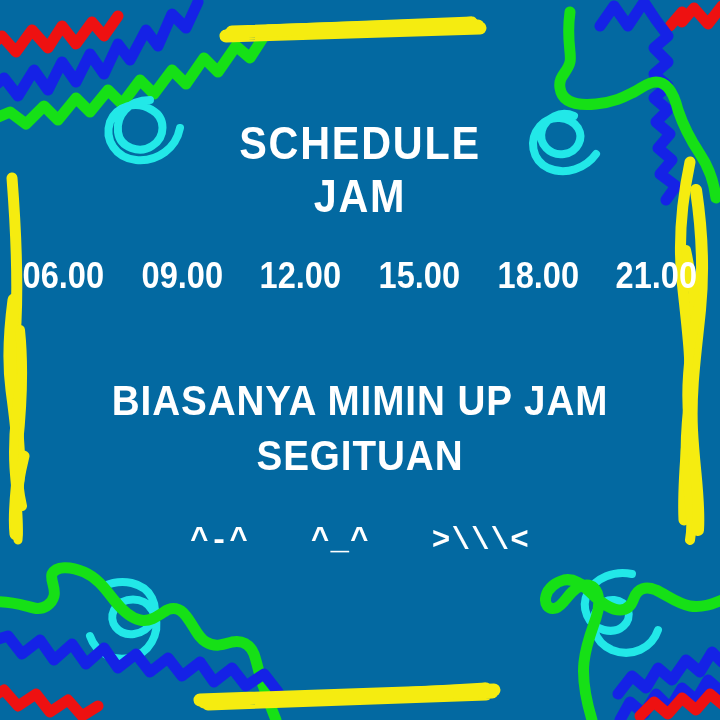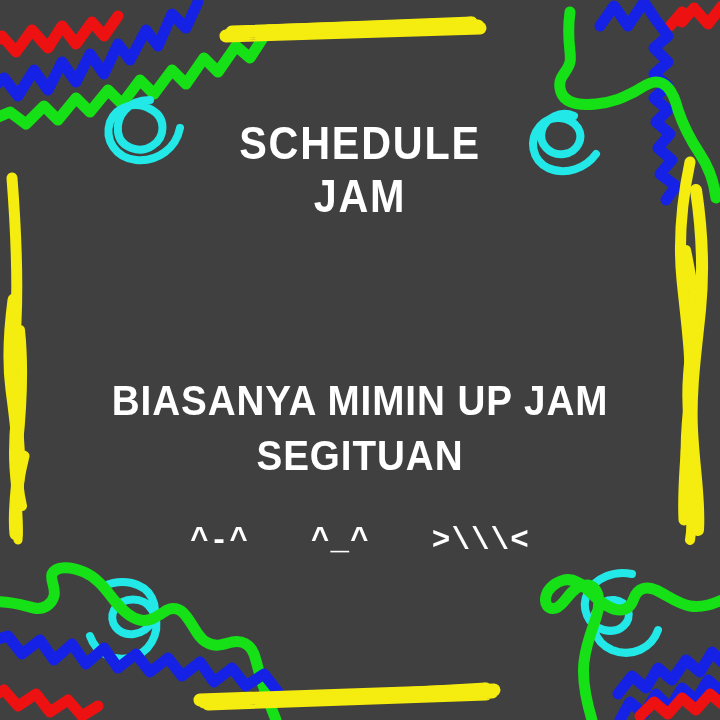--- a/index.html
+++ b/index.html
@@ -4,21 +4,21 @@
 <style>
   html, body {
     margin: 0;
     padding: 0;
     background: #000000;
   }
   #poster {
     position: relative;
     width: 720px;
     height: 720px;
-    background: #404040;
+    background: #0369a1;
     overflow: hidden;
     font-family: "Liberation Sans", sans-serif;
   }
   #doodles {
     position: absolute;
     left: 0;
     top: 0;
     width: 720px;
     height: 720px;
     pointer-events: none;
@@ -141,20 +141,28 @@
 
     </g>
   </svg>
 
   <div id="content">
 
     <div class="text-block" id="title-schedule">SCHEDULE</div>
 
     <div class="text-block" id="title-jam">JAM</div>
 
+    <div class="text-block" id="times-row">
+      <span class="time-slot">06.00</span>
+      <span class="time-slot">09.00</span>
+      <span class="time-slot">12.00</span>
+      <span class="time-slot">15.00</span>
+      <span class="time-slot">18.00</span>
+      <span class="time-slot">21.00</span>
+    </div>
 
     <div class="text-block" id="message-line-1">BIASANYA MIMIN UP JAM</div>
 
     <div class="text-block" id="message-line-2">SEGITUAN</div>
 
     <div class="text-block" id="emoticons-row">
       <span class="emoticon">^-^</span>
       <span class="emoticon">^_^</span>
       <span class="emoticon">&gt;\\\&lt;</span>
     </div>

